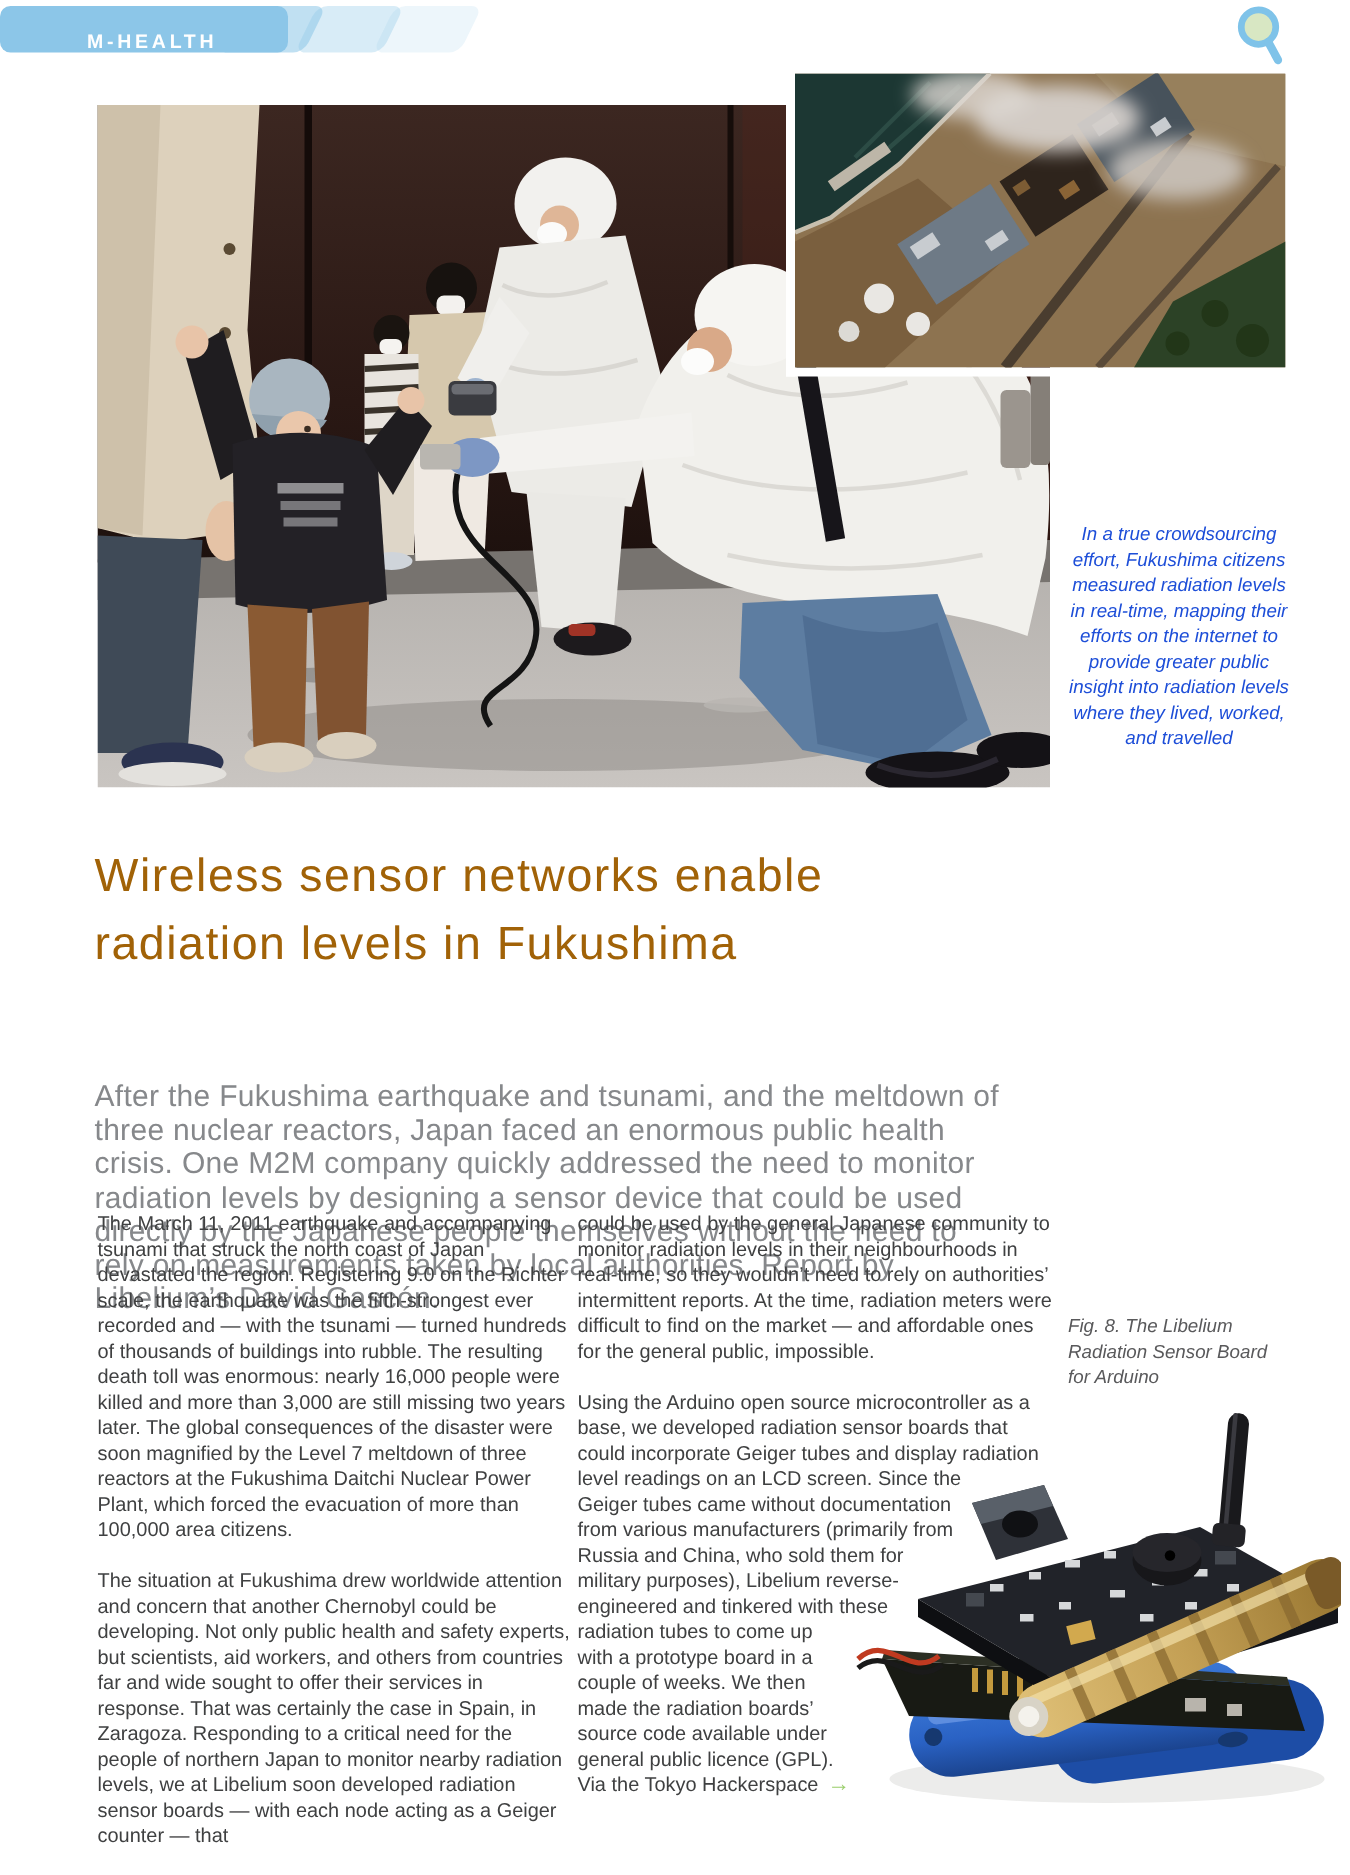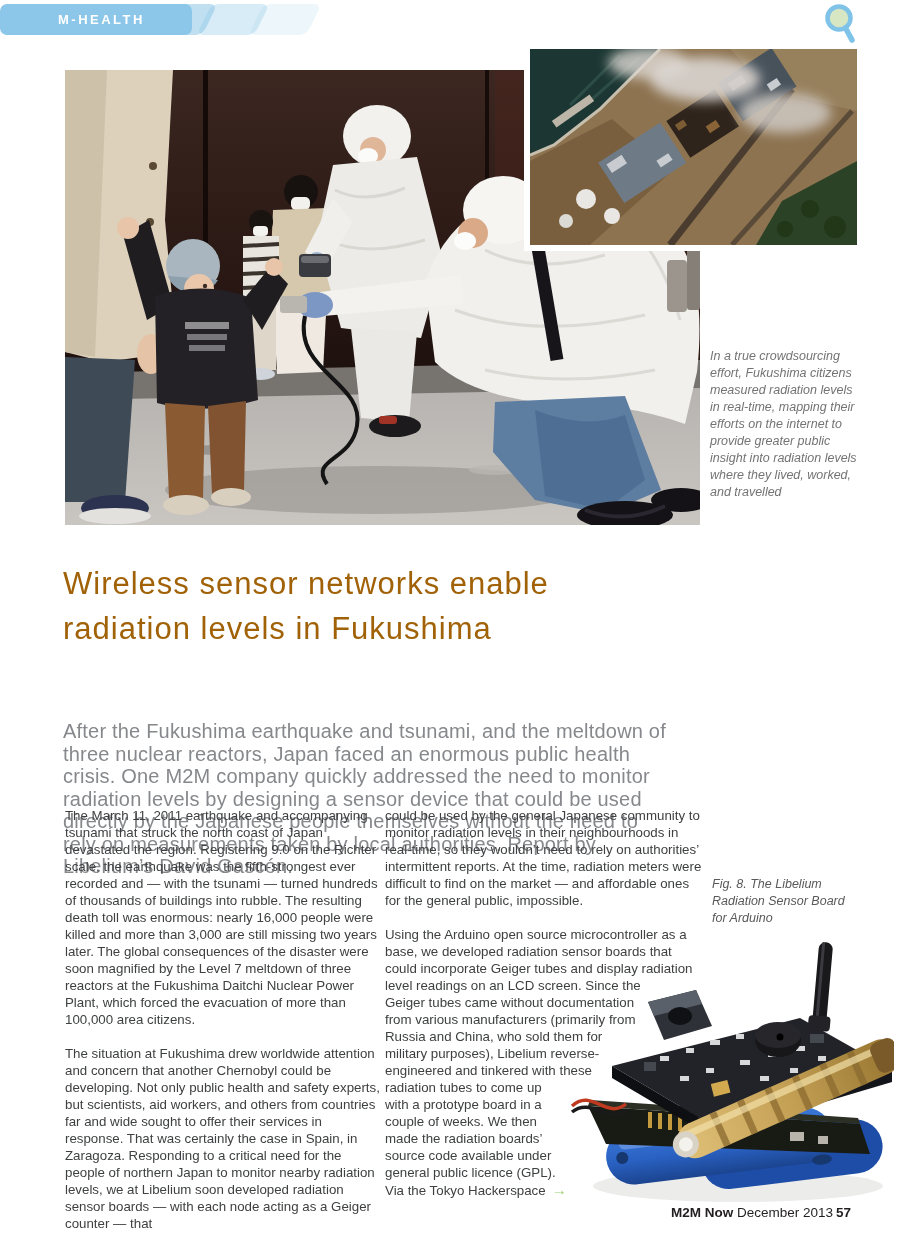--- a/index.html
+++ b/index.html
@@ -1,38 +1,38 @@
 <!DOCTYPE html>
 <html><head>
 <meta charset="utf-8">
 <style>
   html,body{margin:0;padding:0;background:#ffffff;}
   .page{position:relative;width:900px;height:1250px;background:#ffffff;overflow:hidden;
         font-family:"Liberation Sans",sans-serif;color:#3f4041;}
 
   
   .kicker-bar{position:absolute;left:0;top:4;top:4px;height:31px;width:192px;
-              background:#8cc6e8;border-radius:7px;z-index:3;display:flex;align-items:center;}
+              background:#8cc6e8;border-radius:7px;z-index:3;display:flex;align-items:flex-end;}
   .kicker-label{margin-left:58px;color:#ffffff;font-size:13px;font-weight:bold;letter-spacing:2.5px;}
   .chev{position:absolute;top:4px;height:31px;width:58px;background:#8cc6e8;border-radius:7px;
         transform:skewX(-26deg);z-index:2;}
   .chev1{left:152px;opacity:.55;}
   .chev2{left:204px;opacity:.34;}
   .chev3{left:256px;opacity:.16;}
   .search-icon{position:absolute;left:818px;top:1px;width:46px;height:46px;cursor:pointer;}
 
   
   .main-photo{position:absolute;left:65px;top:70px;width:635px;height:455px;z-index:1;}
   .sat-photo{position:absolute;left:524px;top:49px;width:327px;height:196px;z-index:2;
              border-left:6px solid #fff;border-bottom:6px solid #fff;}
   .board-photo{position:absolute;left:560px;top:936px;width:334px;height:274px;z-index:1;}
 
   
   .side-caption{position:absolute;left:710px;top:348px;width:152px;
-                font-size:12.5px;line-height:17px;font-style:italic;color:#737373;}
+                font-size:12.5px;line-height:17px;font-style:italic;color:#1d4ed8;text-align:center;}
   .fig-caption{position:absolute;left:712px;top:876px;width:150px;
                font-size:12.5px;line-height:17px;font-style:italic;color:#59595b;}
 
   
   .title{position:absolute;left:63px;top:540px;width:640px;color:#a16207;
          font-size:31px;line-height:45px;letter-spacing:1px;font-weight:normal;}
   .standfirst{position:absolute;left:63px;top:684px;width:605px;color:#86888b;
               font-size:20px;line-height:22.5px;letter-spacing:.2px;margin-top:36px;}
   .col{position:absolute;top:807px;width:318px;font-size:13.3px;line-height:17px;text-align:left;}
   .col1{left:65px;}
@@ -339,18 +339,14 @@
         <rect x="270" y="144" width="7" height="36"></rect>
           <rect x="300" y="144" width="7" height="36"></rect>
       </g>
       <rect x="112" y="150" width="230" height="7" rx="3" fill="#f2dfa8" opacity=".7"></rect>
       <circle cx="116" cy="162" r="13" fill="#d8d3c6"></circle>
       <circle cx="116" cy="162" r="7" fill="#f4f2ec"></circle>
       <rect x="322" y="146" width="26" height="32" rx="8" fill="#7a5a28"></rect>
     </g>
   </svg>
 
-  <div class="footer">
-    <span class="footer-left"><span class="footer-mag">M2M Now</span> <span>December 2013</span></span>
-    <span class="footer-page">57</span>
-  </div>
 
 </div>
 
 </body></html>

